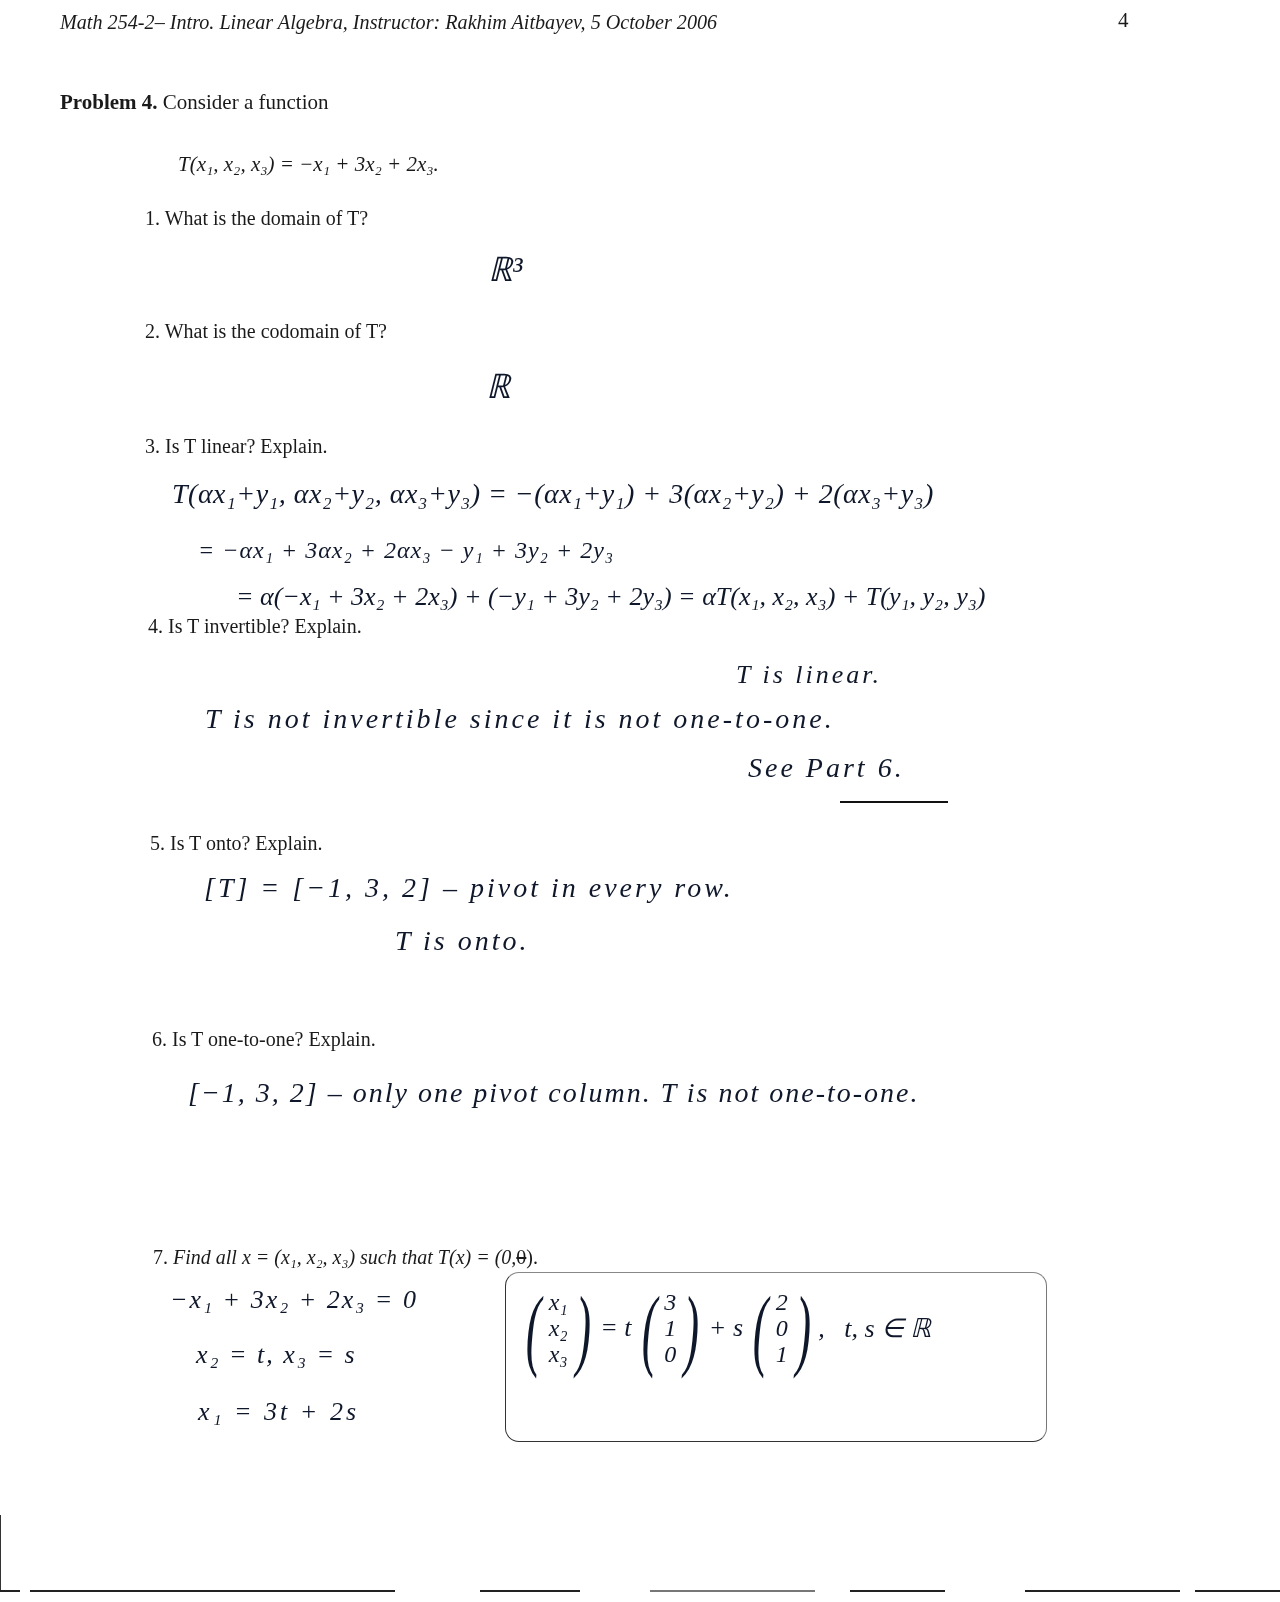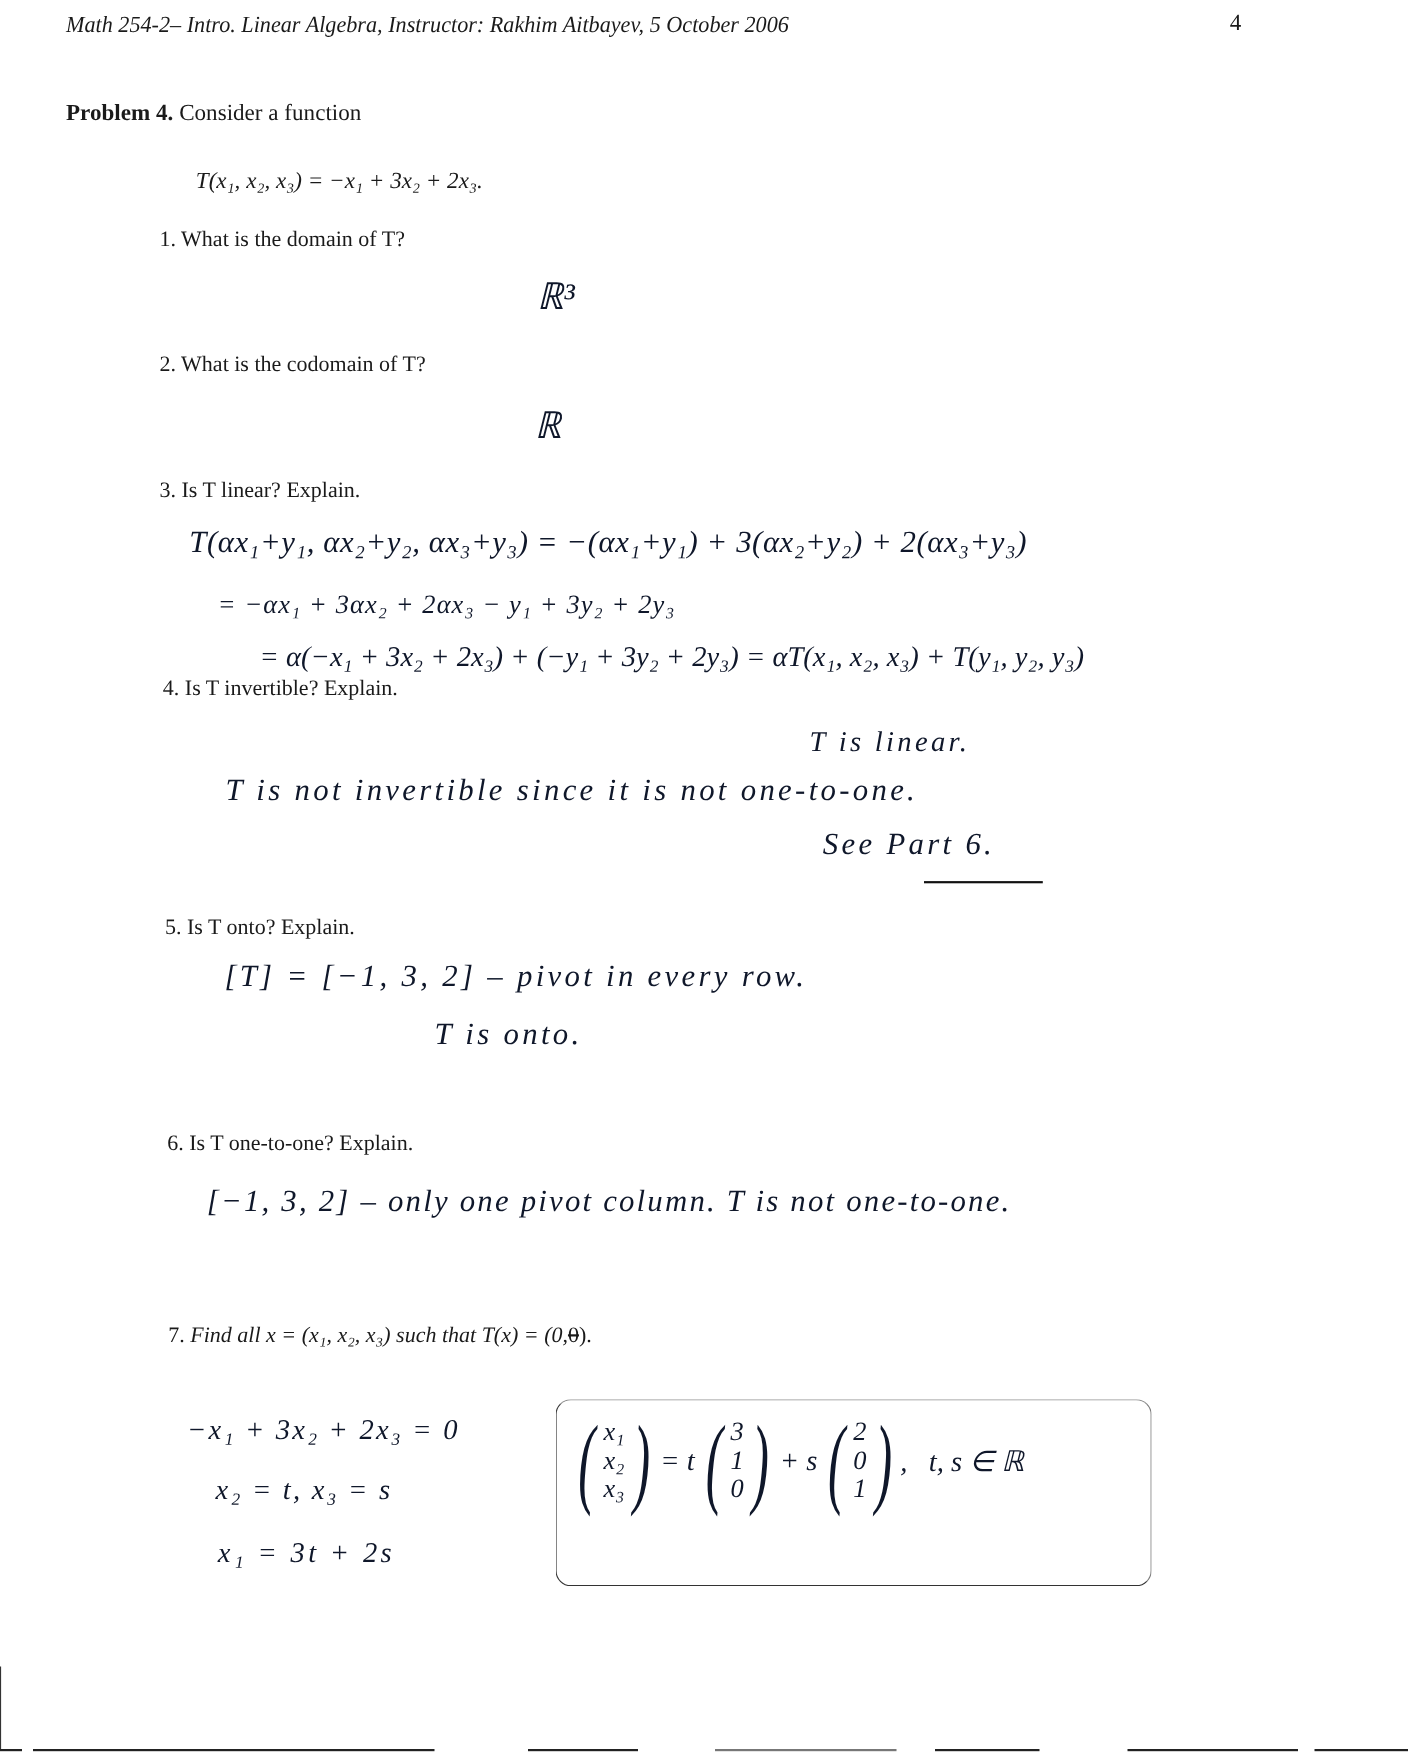--- a/index.html
+++ b/index.html
@@ -71,21 +71,21 @@
 </div>
 <div class="abs hand h1" style="top:872px; left:204px; letter-spacing:3px;">[T] = [−1, 3, 2] – pivot in every row.</div>
 <div class="abs hand h1" style="top:925px; left:395px; letter-spacing:3px;">T is onto.</div>
 
 <div class="abs q" style="top:1028px; left:152px;">
   <span>6.</span>
   <span>Is T one-to-one? Explain.</span>
 </div>
 <div class="abs hand h1" style="top:1077px; left:188px; letter-spacing:2px;">[−1, 3, 2] – only one pivot column. T is not one-to-one.</div>
 
-<div class="abs q" style="top:1203px; left:153px;font-family:Liberation Serif, serif;">
+<div class="abs q" style="top:1246px; left:153px;font-family:Liberation Serif, serif;">
   <span>7.</span>
   <span class="ital">Find all x = (x₁, x₂, x₃) such that T(x) = (0,</span><span style="text-decoration: line-through;">0</span><span>).</span>
 </div>
 <div class="abs hand h2" style="top:1285px; left:170px; letter-spacing:2px;">−x₁ + 3x₂ + 2x₃ = 0</div>
 <div class="abs hand h2" style="top:1340px; left:196px; letter-spacing:2px;">x₂ = t,  x₃ = s</div>
 <div class="abs hand h2" style="top:1397px; left:198px; letter-spacing:3px;">x₁ = 3t + 2s</div>
 
 <div class="box"></div>
 <div class="abs hand" style="top:1282px; left:518px; display:flex; align-items:center;">
   <span class="mat">

